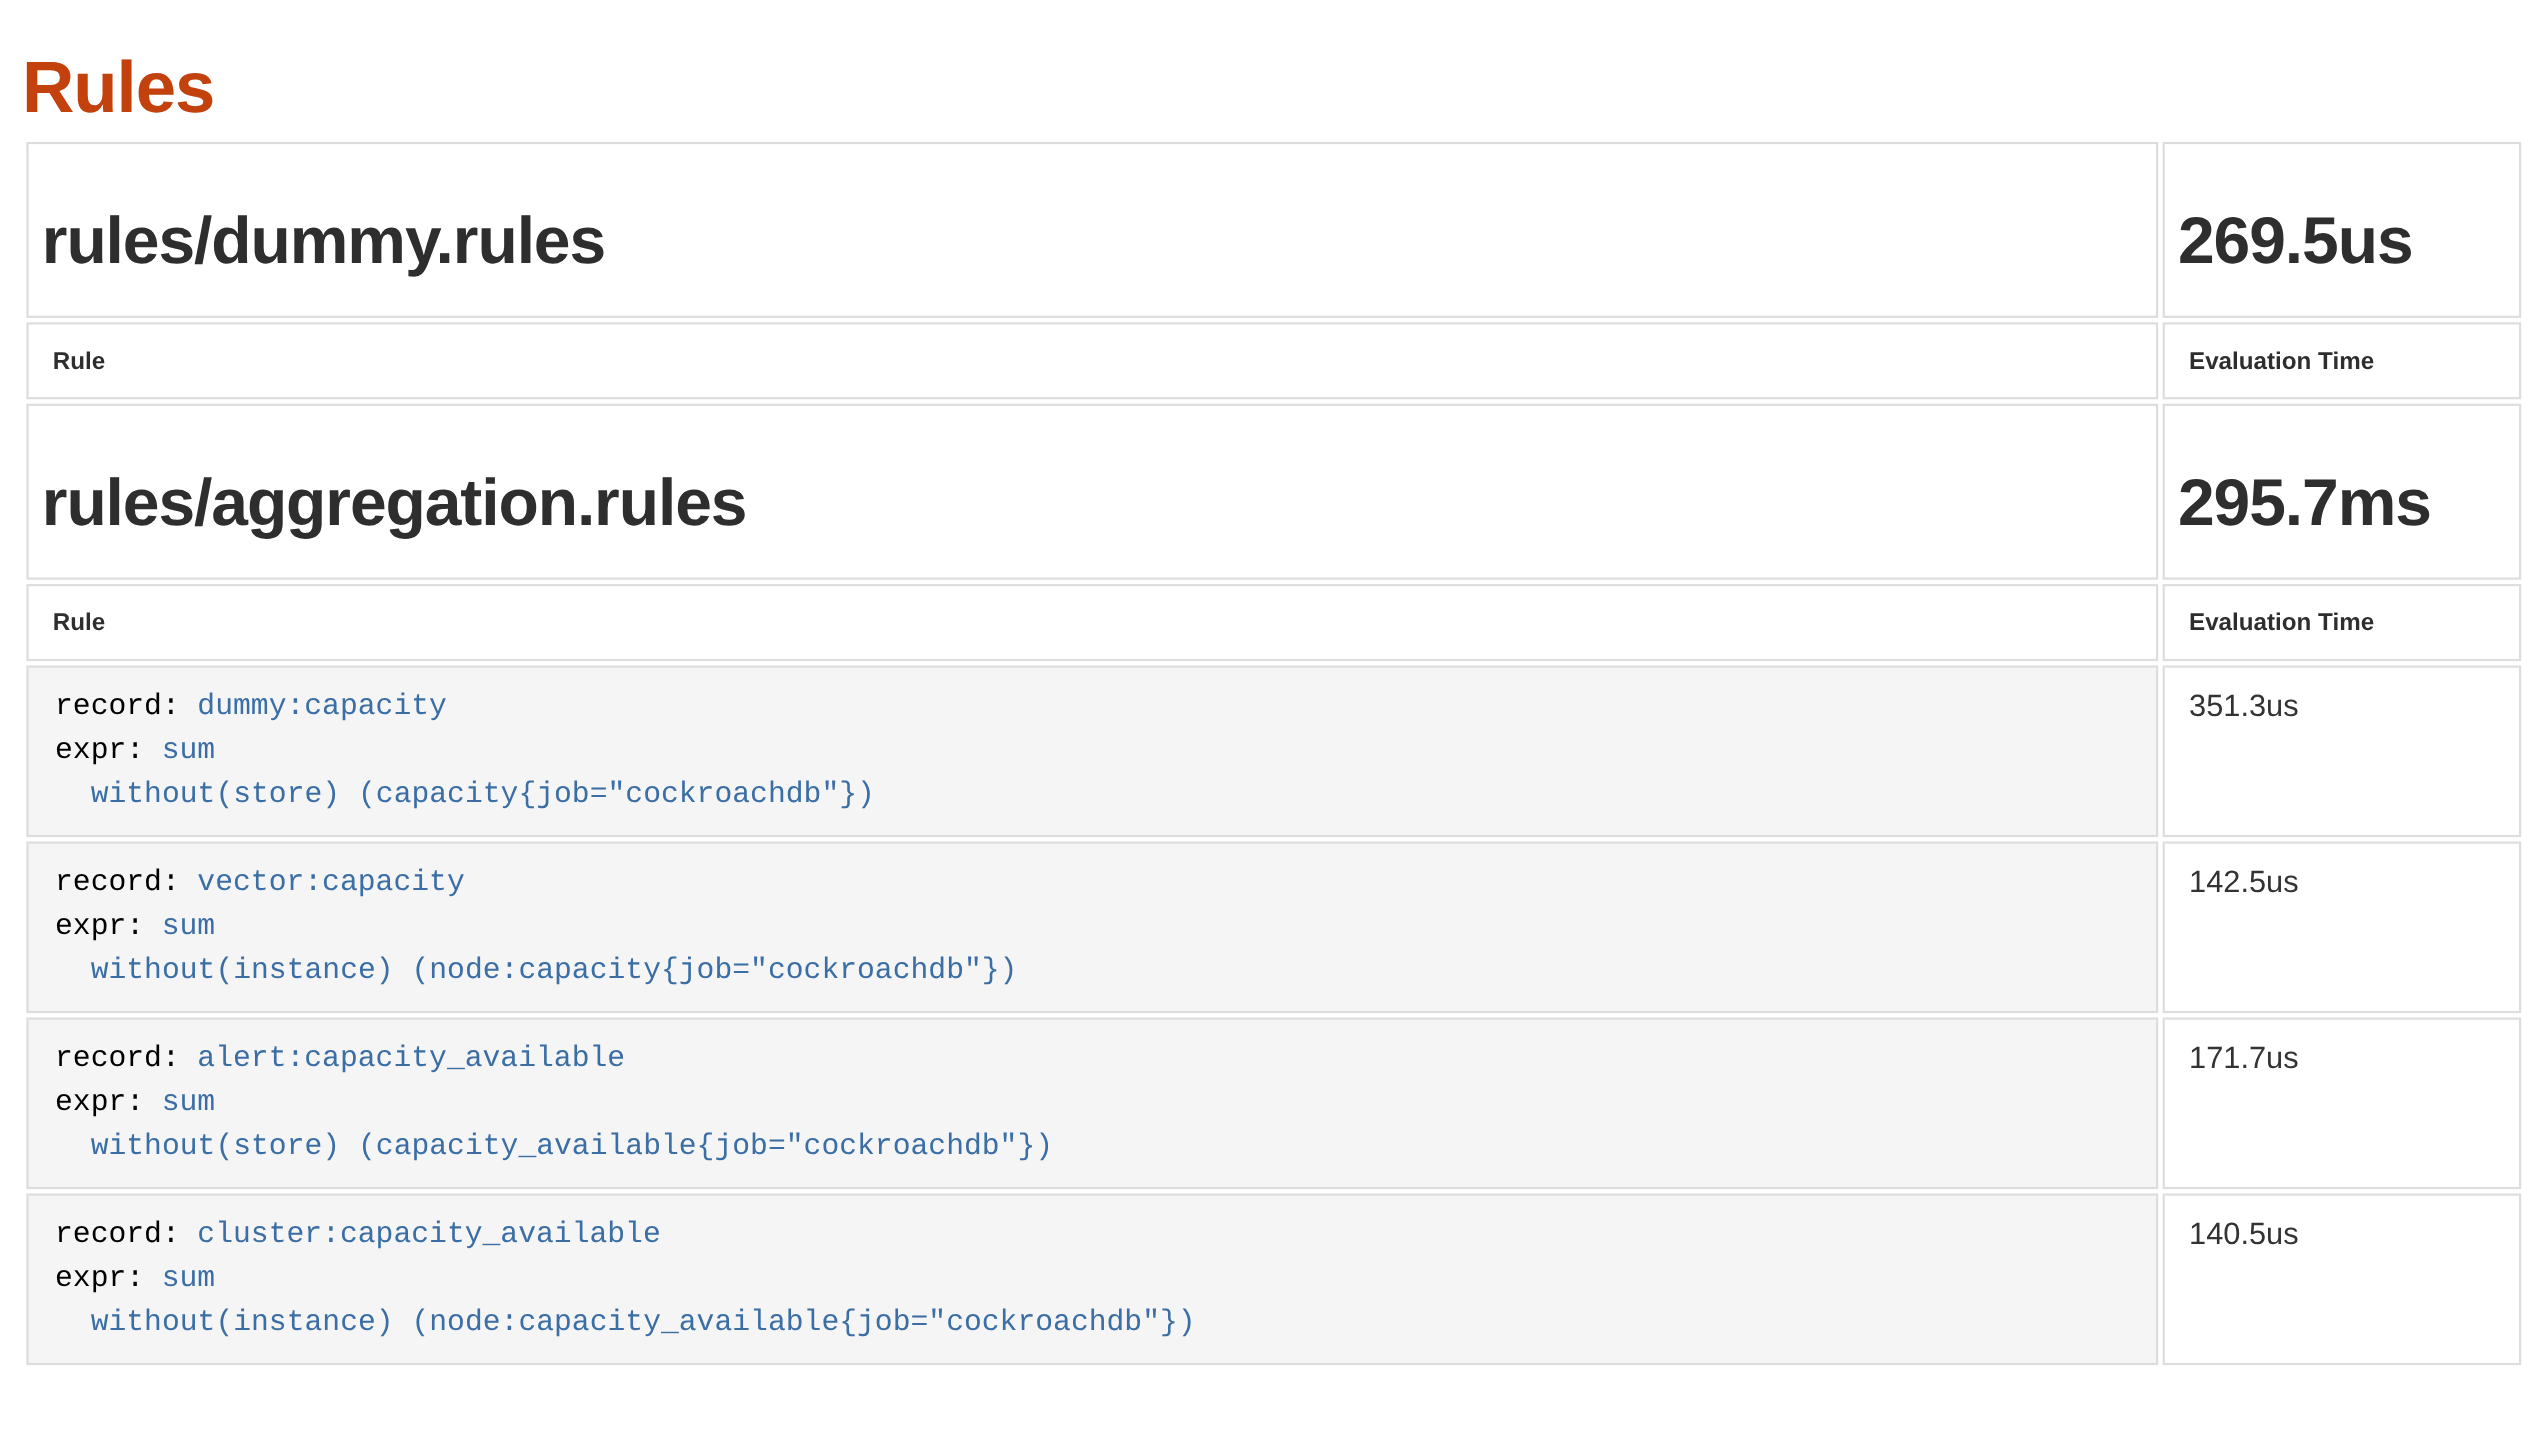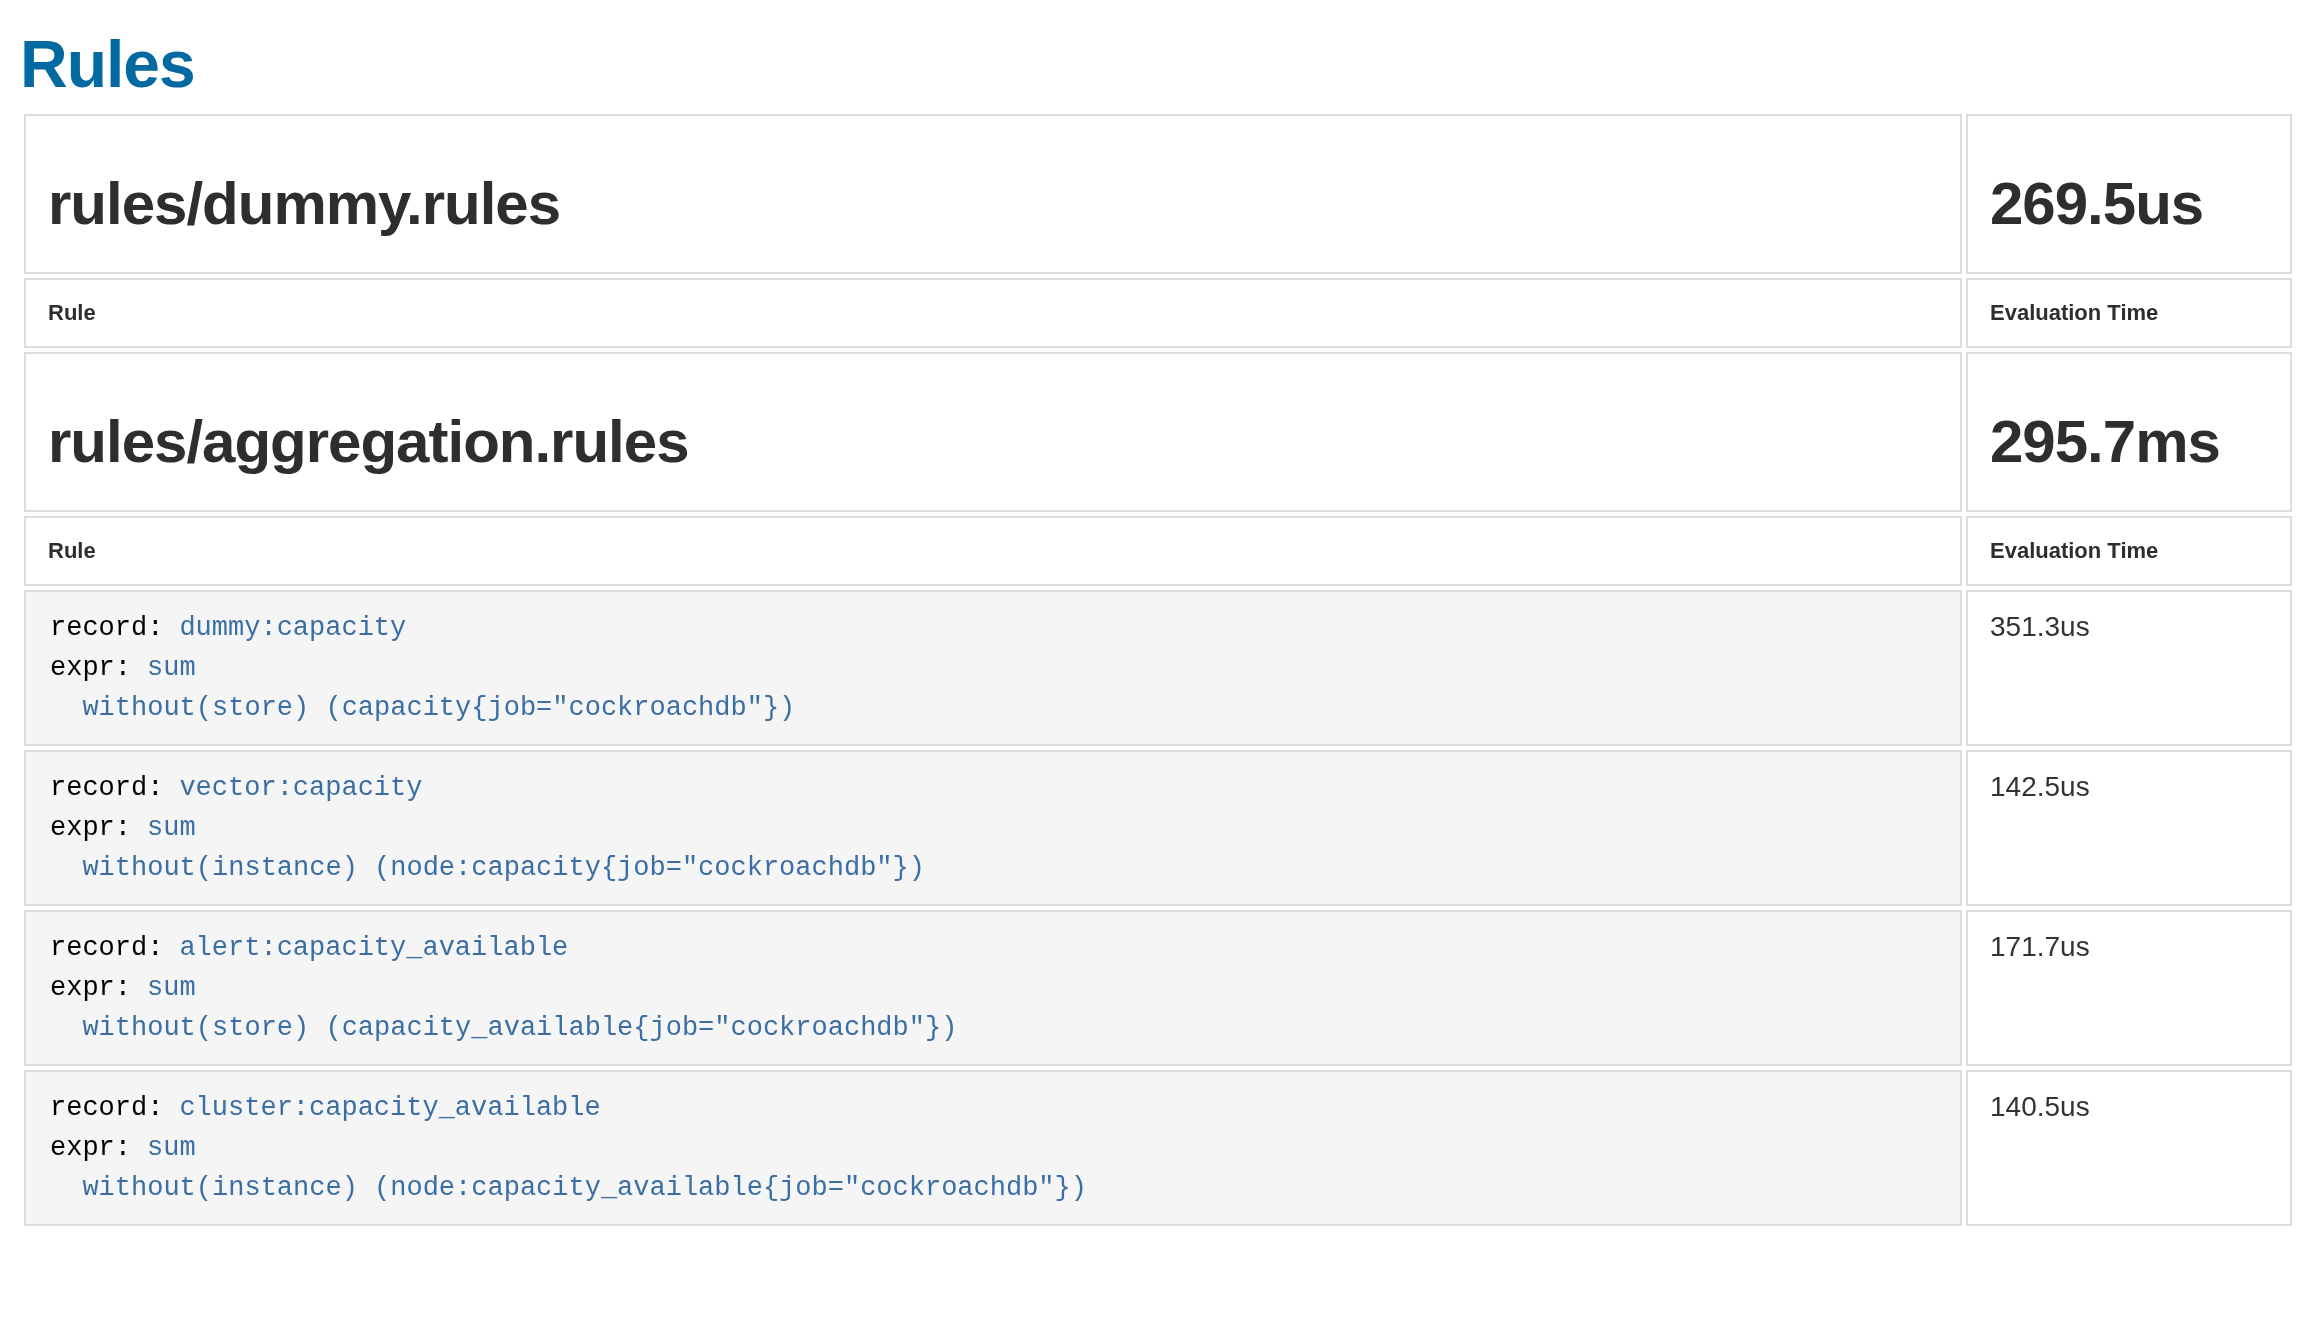--- a/index.html
+++ b/index.html
@@ -11,38 +11,38 @@
     background: #ffffff;
     font-family: "Liberation Sans", sans-serif;
     color: #333333;
   }
   .container { padding: 0 20px; }
 
   h1.page-title {
     font-size: 66px;
     line-height: 76px;
     font-weight: 700;
-    color: #0369a1;
-    margin: 26px 0 8px 0;
+    color: #c2410c;
+    margin: 41px 0 8px 0;
     letter-spacing: -1px;
   }
 
   table.rules-table {
     width: 100%;
     table-layout: fixed;
     border-collapse: separate;
     border-spacing: 4px;
   }
   col.rule-col { width: auto; }
   col.time-col { width: 326px; }
 
   td, th { border: 2px solid #dddddd; vertical-align: top; }
 
   
-  td.file-cell, td.file-time-cell { background: #ffffff; padding: 14px 22px; }
+  td.file-cell, td.file-time-cell { background: #ffffff; padding: 14px 12px; }
   .file-cell h2, .file-time-cell h2 {
     font-size: 60px;
     line-height: 68px;
     font-weight: 700;
     color: #2e2e2e;
     margin: 40px 0 20px 0;
     letter-spacing: -1px;
     white-space: nowrap;
     overflow: hidden;
   }

